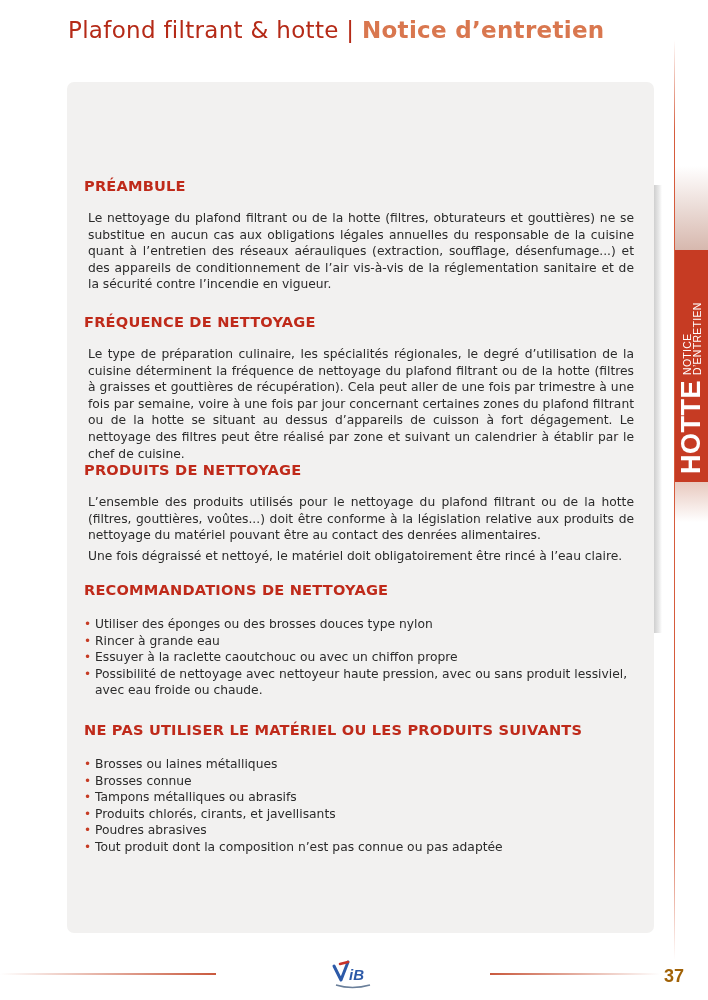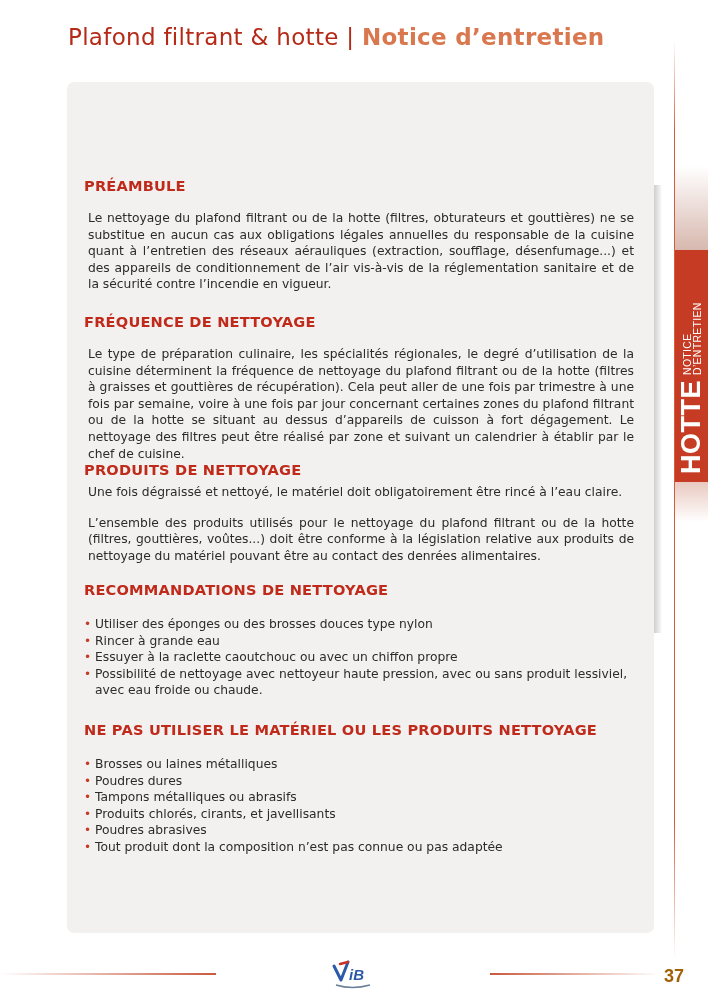--- a/index.html
+++ b/index.html
@@ -2,21 +2,21 @@
 <html><head>
   <meta charset="utf-8">
   <style>
     html, body { margin:0; padding:0; }
     body {
       width:708px; height:1000px; position:relative; overflow:hidden;
       background:#ffffff;
       font-family:"DejaVu Sans", sans-serif;
     }
     .page-title {
-      position:absolute; left:68px; top:24px;
+      position:absolute; left:68px; top:17px;
       font-family:"DejaVu Sans", sans-serif;
       font-size:23px; letter-spacing:0.3px; white-space:nowrap;
       color:#b52a17;
     }
     .page-title .t1 { font-weight:normal; }
     .page-title .sep { font-weight:normal; color:#b52a17; }
     .page-title .t2 { font-weight:bold; color:#d9774f; }
 
     .card {
       position:absolute; left:67px; top:82px; width:587px; height:851px;
@@ -125,39 +125,39 @@
     <p class="p" style="margin-top:14px;">Le nettoyage du plafond filtrant ou de la hotte (filtres, obturateurs et gouttières) ne se substitue en aucun cas aux obligations légales annuelles du responsable de la cuisine quant à l’entretien des réseaux aérauliques (extraction, soufflage, désenfumage...) et des appareils de conditionnement de l’air vis-à-vis de la réglementation sanitaire et de la sécurité contre l’incendie en vigueur.</p>
   </div>
 
   <div class="sec" style="top:136px;">
     <h2 class="h">FRÉQUENCE DE NETTOYAGE</h2>
     <p class="p" style="margin-top:14px;">Le type de préparation culinaire, les spécialités régionales, le degré d’utilisation de la cuisine déterminent la fréquence de nettoyage du plafond filtrant ou de la hotte (filtres à graisses et gouttières de récupération). Cela peut aller de une fois par trimestre à une fois par semaine, voire à une fois par jour concernant certaines zones du plafond filtrant ou de la hotte se situant au dessus d’appareils de cuisson à fort dégagement. Le nettoyage des filtres peut être réalisé par zone et suivant un calendrier à établir par le chef de cuisine.</p>
   </div>
 
   <div class="sec" style="top:284px;">
     <h2 class="h">PRODUITS DE NETTOYAGE</h2>
+    <p class="p" style="margin-top:14px;">L’ensemble des produits utilisés pour le nettoyage du plafond filtrant ou de la hotte (filtres, gouttières, voûtes...) doit être conforme à la législation relative aux produits de nettoyage du matériel pouvant être au contact des denrées alimentaires.</p>
     <p class="p">Une fois dégraissé et nettoyé, le matériel doit obligatoirement être rincé à l’eau claire.</p>
-    <p class="p" style="margin-top:14px;">L’ensemble des produits utilisés pour le nettoyage du plafond filtrant ou de la hotte (filtres, gouttières, voûtes...) doit être conforme à la législation relative aux produits de nettoyage du matériel pouvant être au contact des denrées alimentaires.</p>
   </div>
 
   <div class="sec" style="top:404px;">
     <h2 class="h">RECOMMANDATIONS DE NETTOYAGE</h2>
     <ul class="bul" style="margin-top:16px;">
       <li><span class="dot">•</span><span>Utiliser des éponges ou des brosses douces type nylon</span></li>
       <li><span class="dot">•</span><span>Rincer à grande eau</span></li>
       <li><span class="dot">•</span><span>Essuyer à la raclette caoutchouc ou avec un chiffon propre</span></li>
       <li><span class="dot">•</span><span>Possibilité de nettoyage avec nettoyeur haute pression, avec ou sans produit lessiviel, avec eau froide ou chaude.</span></li>
     </ul>
   </div>
 
   <div class="sec" style="top:544px;">
-    <h2 class="h">NE PAS UTILISER LE MATÉRIEL OU LES PRODUITS NETTOYAGE</h2>
+    <h2 class="h">NE PAS UTILISER LE MATÉRIEL OU LES PRODUITS SUIVANTS</h2>
     <ul class="bul" style="margin-top:16px;">
       <li><span class="dot">•</span><span>Brosses ou laines métalliques</span></li>
-      <li><span class="dot">•</span><span>Poudres dures</span></li>
+      <li><span class="dot">•</span><span>Brosses connue</span></li>
       <li><span class="dot">•</span><span>Tampons métalliques ou abrasifs</span></li>
       <li><span class="dot">•</span><span>Produits chlorés, cirants, et javellisants</span></li>
       <li><span class="dot">•</span><span>Poudres abrasives</span></li>
       <li><span class="dot">•</span><span>Tout produit dont la composition n’est pas connue ou pas adaptée</span></li>
     </ul>
   </div>
 
 </div>
 
 <div class="footer-line-left"></div>

